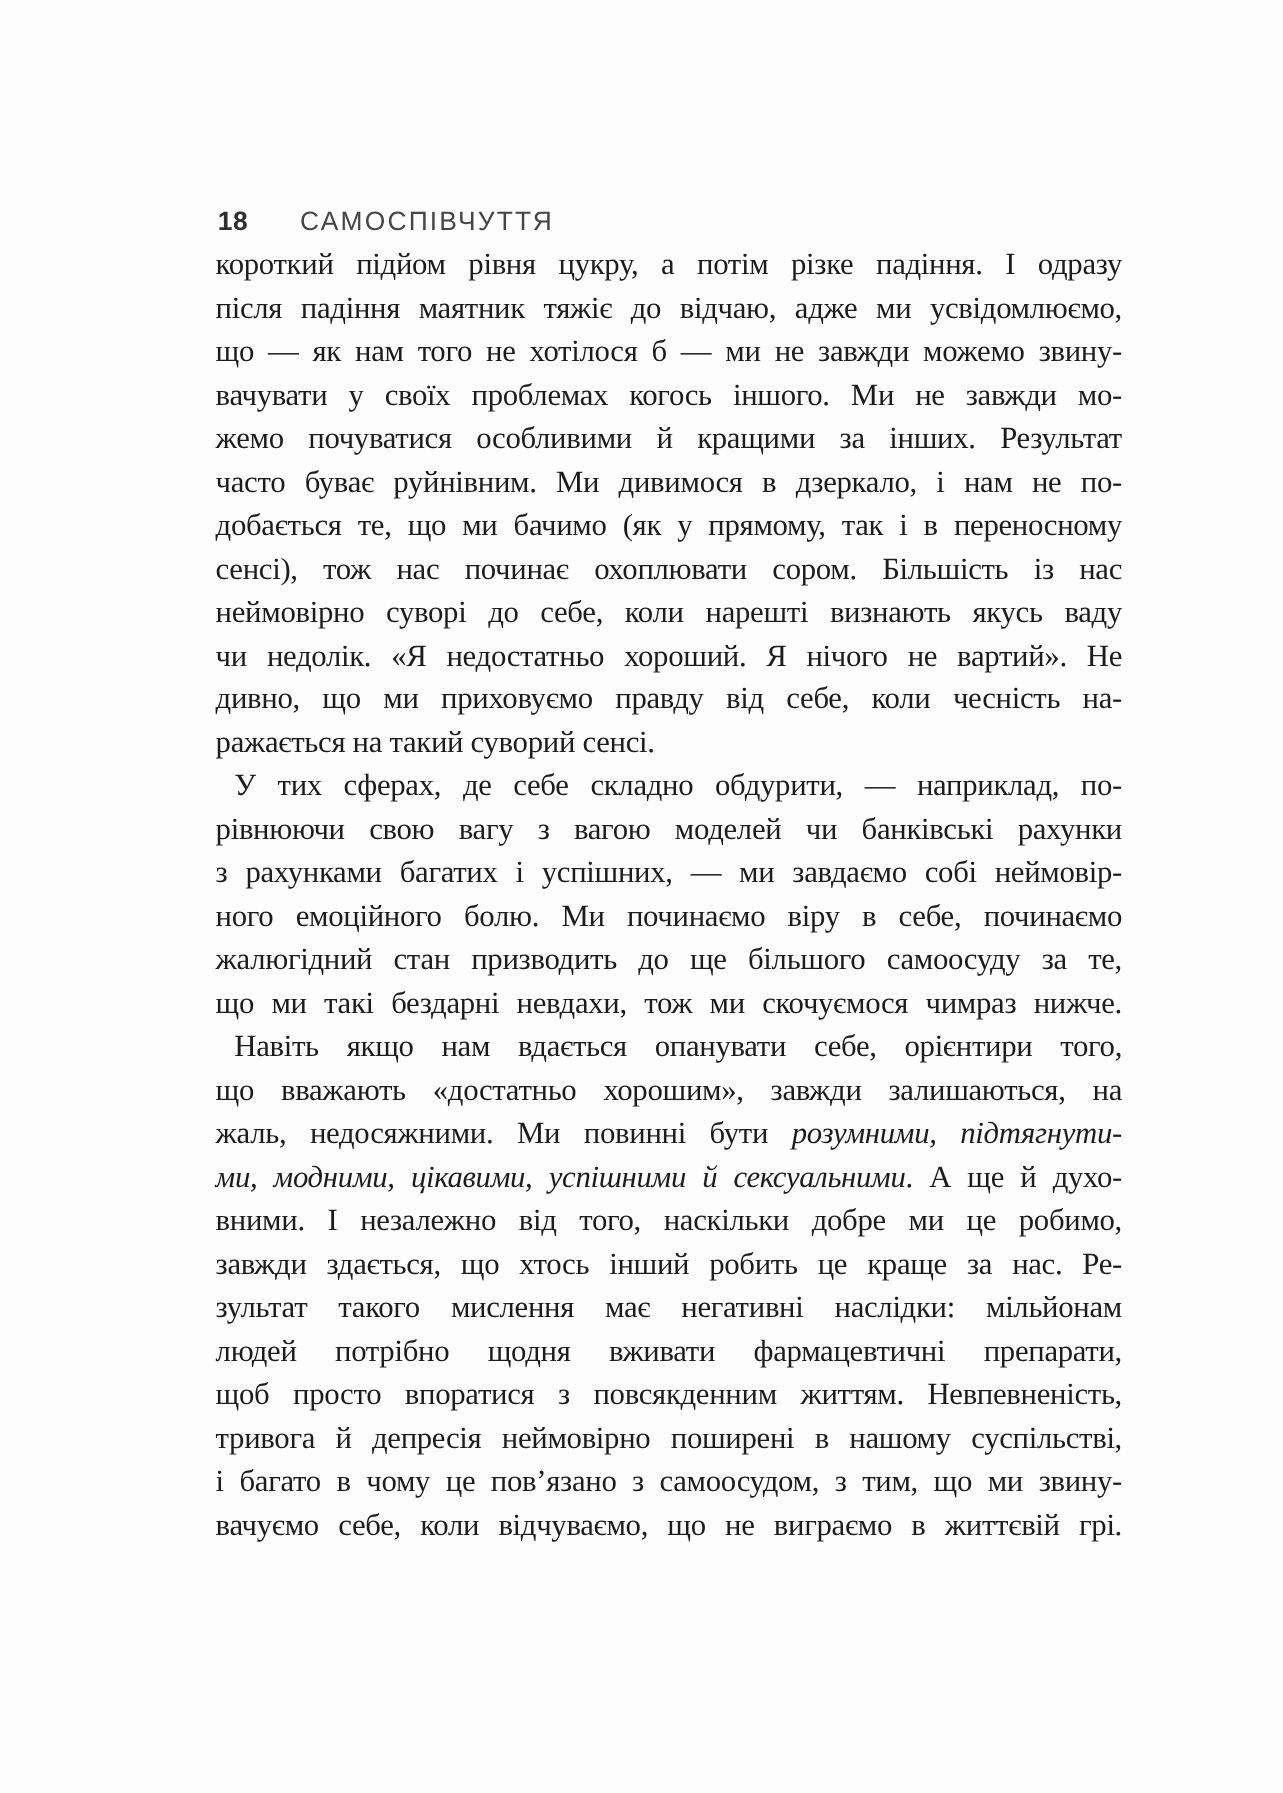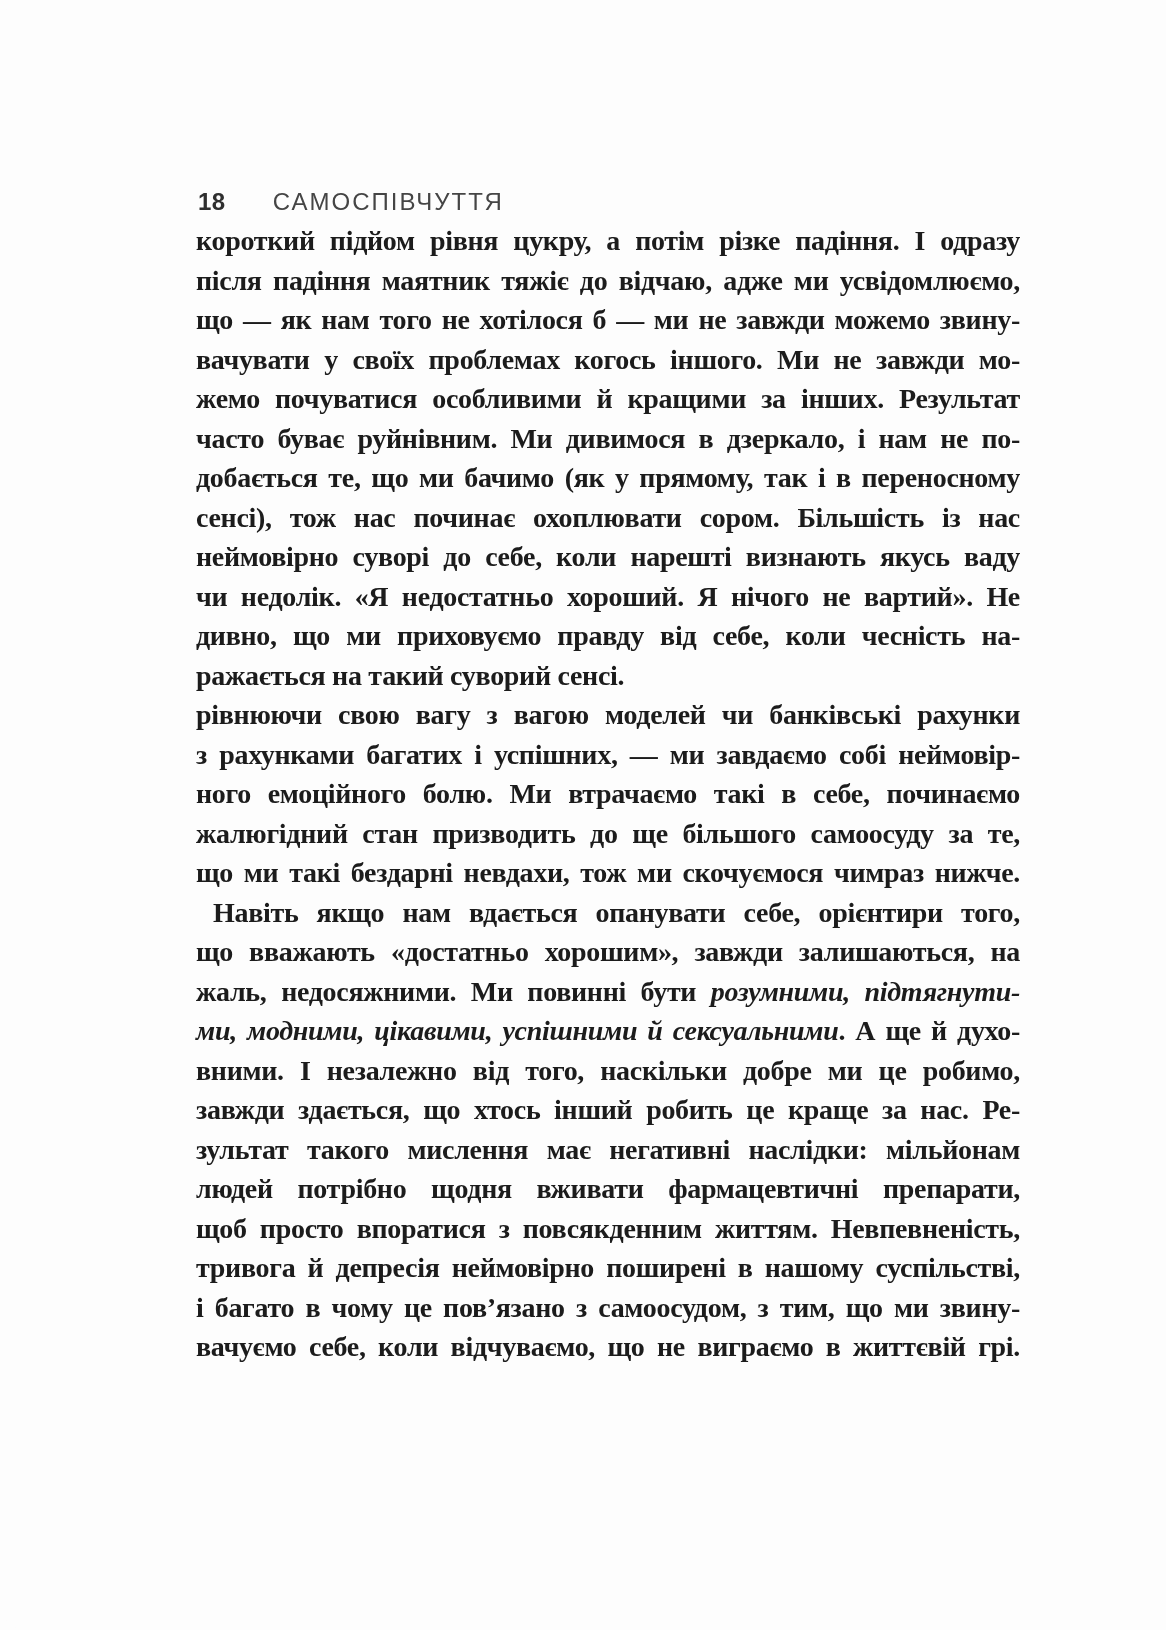--- a/index.html
+++ b/index.html
@@ -47,21 +47,20 @@
     width:824px;
     color:var(--body-text);
     font-size:28px;
     letter-spacing:-0.3px;
   }
   .line{
     line-height:39.5px;
     text-align:justify;
     text-align-last:justify;
     white-space:normal;
-    font-weight:bold;
   }
   .line.line-last{
     text-align:left;
     text-align-last:left;
   }
   .line.line-indent{
     text-indent:17px;
   }
   .em{font-style:italic;}
 </style>
@@ -81,23 +80,24 @@
       <div class="line"><span>що — як нам того не хотілося б — ми не завжди можемо звину-</span></div>
       <div class="line"><span>вачувати у своїх проблемах когось іншого. Ми не завжди мо-</span></div>
       <div class="line"><span>жемо почуватися особливими й кращими за інших. Результат</span></div>
       <div class="line"><span>часто буває руйнівним. Ми дивимося в дзеркало, і нам не по-</span></div>
       <div class="line"><span>добається те, що ми бачимо (як у прямому, так і в переносному</span></div>
       <div class="line"><span>сенсі), тож нас починає охоплювати сором. Більшість із нас</span></div>
       <div class="line"><span>неймовірно суворі до себе, коли нарешті визнають якусь ваду</span></div>
       <div class="line"><span>чи недолік. «Я недостатньо хороший. Я нічого не вартий». Не</span></div>
       <div class="line"><span>дивно, що ми приховуємо правду від себе, коли чесність на-</span></div>
       <div class="line line-last"><span>ражається на такий суворий сенсі.</span></div>
+      <div class="line line-indent"><span>У тих сферах, де себе складно обдурити, — наприклад, по-</span></div>
       <div class="line"><span>рівнюючи свою вагу з вагою моделей чи банківські рахунки</span></div>
       <div class="line"><span>з рахунками багатих і успішних, — ми завдаємо собі неймовір-</span></div>
-      <div class="line"><span>ного емоційного болю. Ми втрачаємо такі в себе, починаємо</span></div>
+      <div class="line"><span>ного емоційного болю. Ми починаємо віру в себе, починаємо</span></div>
       <div class="line"><span>жалюгідний стан призводить до ще більшого самоосуду за те,</span></div>
       <div class="line"><span>що ми такі бездарні невдахи, тож ми скочуємося чимраз нижче.</span></div>
       <div class="line line-indent"><span>Навіть якщо нам вдається опанувати себе, орієнтири того,</span></div>
       <div class="line"><span>що вважають «достатньо хорошим», завжди залишаються, на</span></div>
       <div class="line"><span>жаль, недосяжними. Ми повинні бути </span><span class="em">розумними, підтягнути-</span></div>
       <div class="line"><span class="em">ми, модними, цікавими, успішними й сексуальними</span><span>. А ще й духо-</span></div>
       <div class="line"><span>вними. І незалежно від того, наскільки добре ми це робимо,</span></div>
       <div class="line"><span>завжди здається, що хтось інший робить це краще за нас. Ре-</span></div>
       <div class="line"><span>зультат такого мислення має негативні наслідки: мільйонам</span></div>
       <div class="line"><span>людей потрібно щодня вживати фармацевтичні препарати,</span></div>

